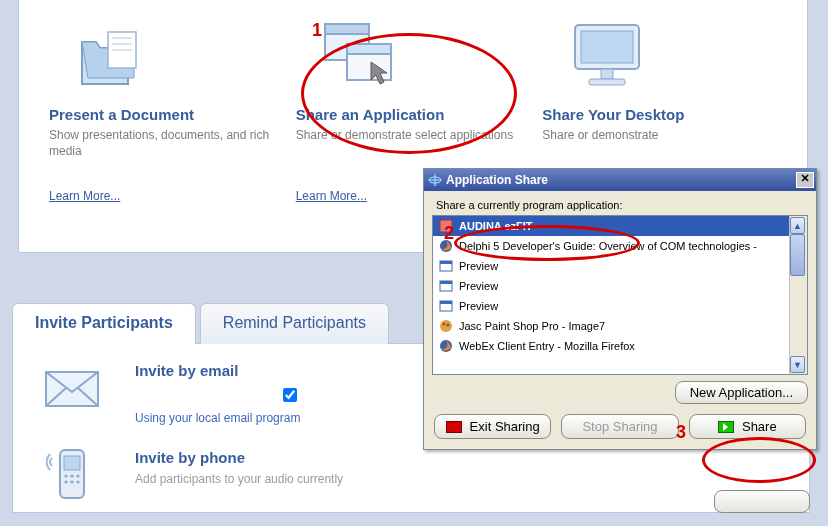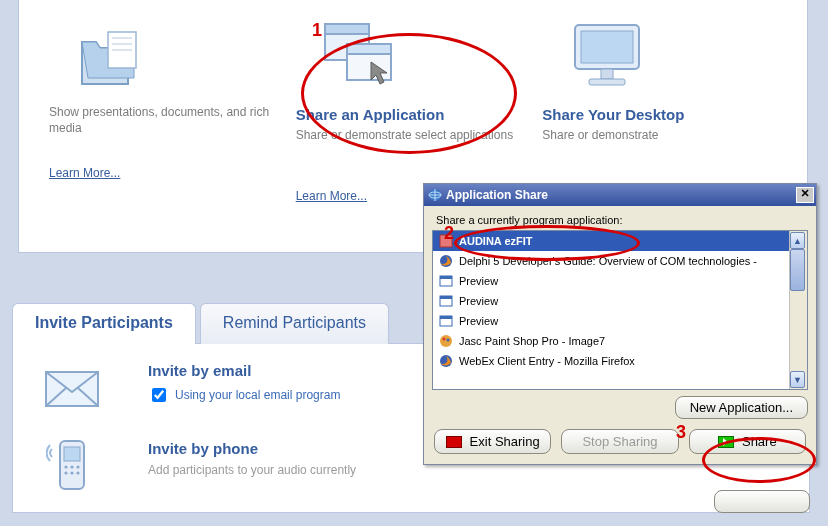--- a/index.html
+++ b/index.html
@@ -94,42 +94,43 @@
     background:#ffffff;
     border:1px solid #b9c6df;
     margin-top:-1px;
     height: 170px;
     padding: 18px 24px;
     box-sizing:border-box;
   }
   .invite-row {
     display:flex;
     align-items:flex-start;
-    gap: 41px;
+    gap: 28px;
     margin-bottom: 24px;
   }
   .invite-row .ibox {
     width: 70px;
     height: 54px;
     display:flex;
     align-items:center;
     justify-content:center;
   }
   .invite-row .txt h4 {
     color:#365d9e;
     font-size:15px;
     font-weight:bold;
     margin:0 0 6px 0;
   }
   .invite-row .sub {
     color:#3a6bb8;
     font-size:12px;
     display:flex;
-    align-items:center;
+    align-items:flex-end;
     gap:6px;
+    flex-direction:column;
   }
   .invite-row .sub input {width:14px;height:14px;}
   .invite-row .phone-desc{
     color:#9b9b9b;font-size:12px;
   }
 
   
   .annot {
     position:absolute;
     border:3px solid #d40000;
@@ -142,21 +143,21 @@
     font-weight:bold;
     font-size:18px;
     pointer-events:none;
     font-family: Arial,sans-serif;
   }
 
   
   .dlg {
     position:absolute;
     left:423px;
-    top:183px;
+    top:168px;
     width:392px;
     background:#ece9d8;
     border:1px solid #7b8aa0;
     box-shadow: 2px 2px 3px rgba(0,0,0,.3);
   }
   .titlebar {
     height:22px;
     background: linear-gradient(#6982c2,#33509e);
     color:#fff;
     display:flex;
@@ -265,20 +266,21 @@
       <div class="iconbox">
         <svg width="80" height="72" viewBox="0 0 80 72">
           <path d="M8 22 L8 64 L54 64 L54 28 L26 28 L22 22 Z" fill="#cfe0f2" stroke="#7da0c7" stroke-width="2"></path>
           <path d="M8 22 L22 22 L26 28 L54 28 L54 22 L60 22 L60 58 L14 58 Z" fill="#b6d1ec" stroke="#7da0c7" stroke-width="1"></path>
           <rect x="34" y="12" width="28" height="36" fill="#ffffff" stroke="#9bb6d3" stroke-width="1.5"></rect>
           <line x1="38" y1="18" x2="58" y2="18" stroke="#b8c9dd"></line>
           <line x1="38" y1="24" x2="58" y2="24" stroke="#b8c9dd"></line>
           <line x1="38" y1="30" x2="58" y2="30" stroke="#b8c9dd"></line>
         </svg>
       </div>
+      <h3>Present a Document</h3>
       <div class="desc">Show presentations, documents, and rich media</div>
       <a class="learnmore">Learn More...</a>
     </div>
 
     <div class="opt">
       <div class="iconbox">
         <svg width="84" height="76" viewBox="0 0 84 76">
           <rect x="6" y="6" width="44" height="36" fill="#e9f1fb" stroke="#8ba9cc" stroke-width="2"></rect>
           <rect x="6" y="6" width="44" height="10" fill="#bcd4ee" stroke="#8ba9cc" stroke-width="2"></rect>
           <rect x="28" y="26" width="44" height="36" fill="#f4f8fc" stroke="#8ba9cc" stroke-width="2"></rect>

